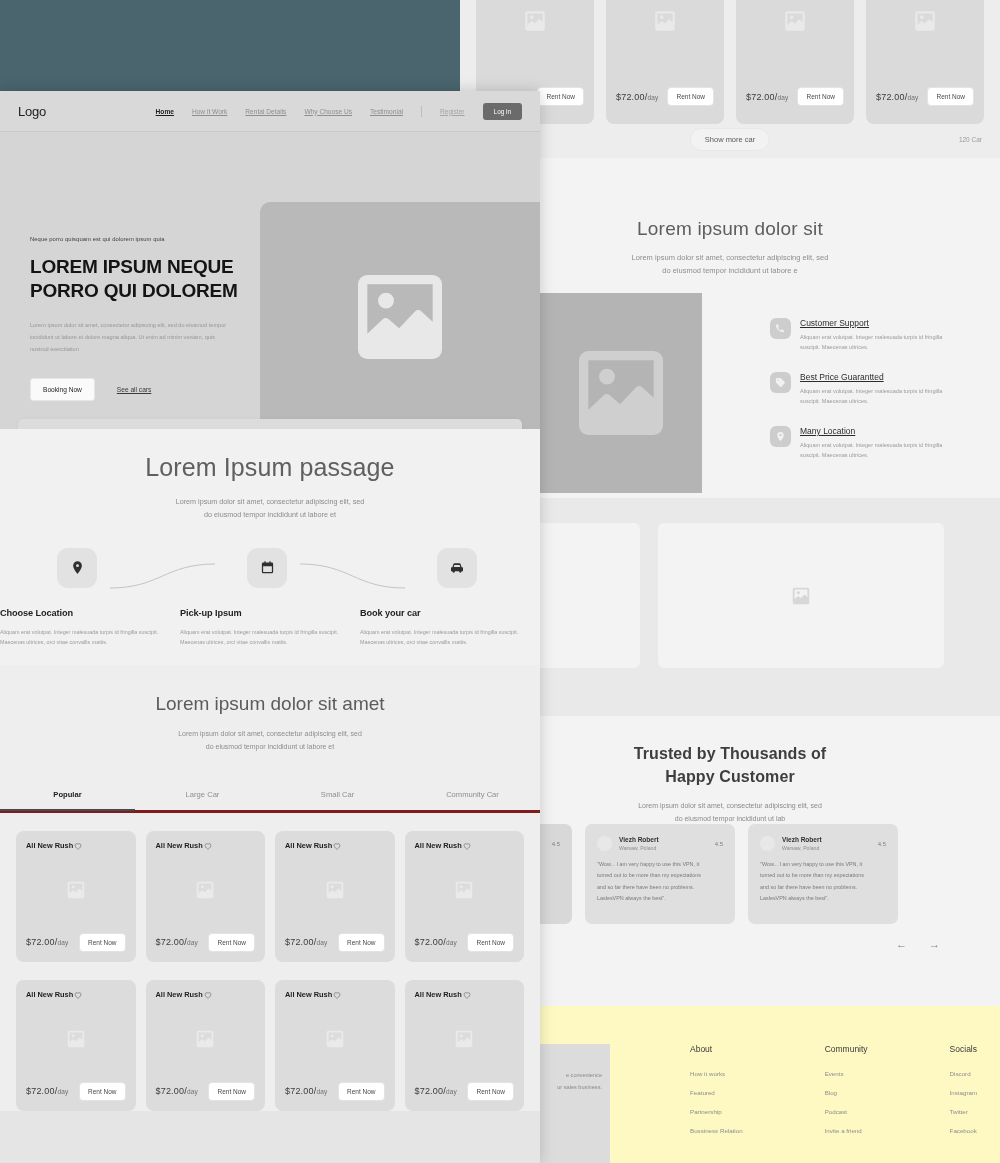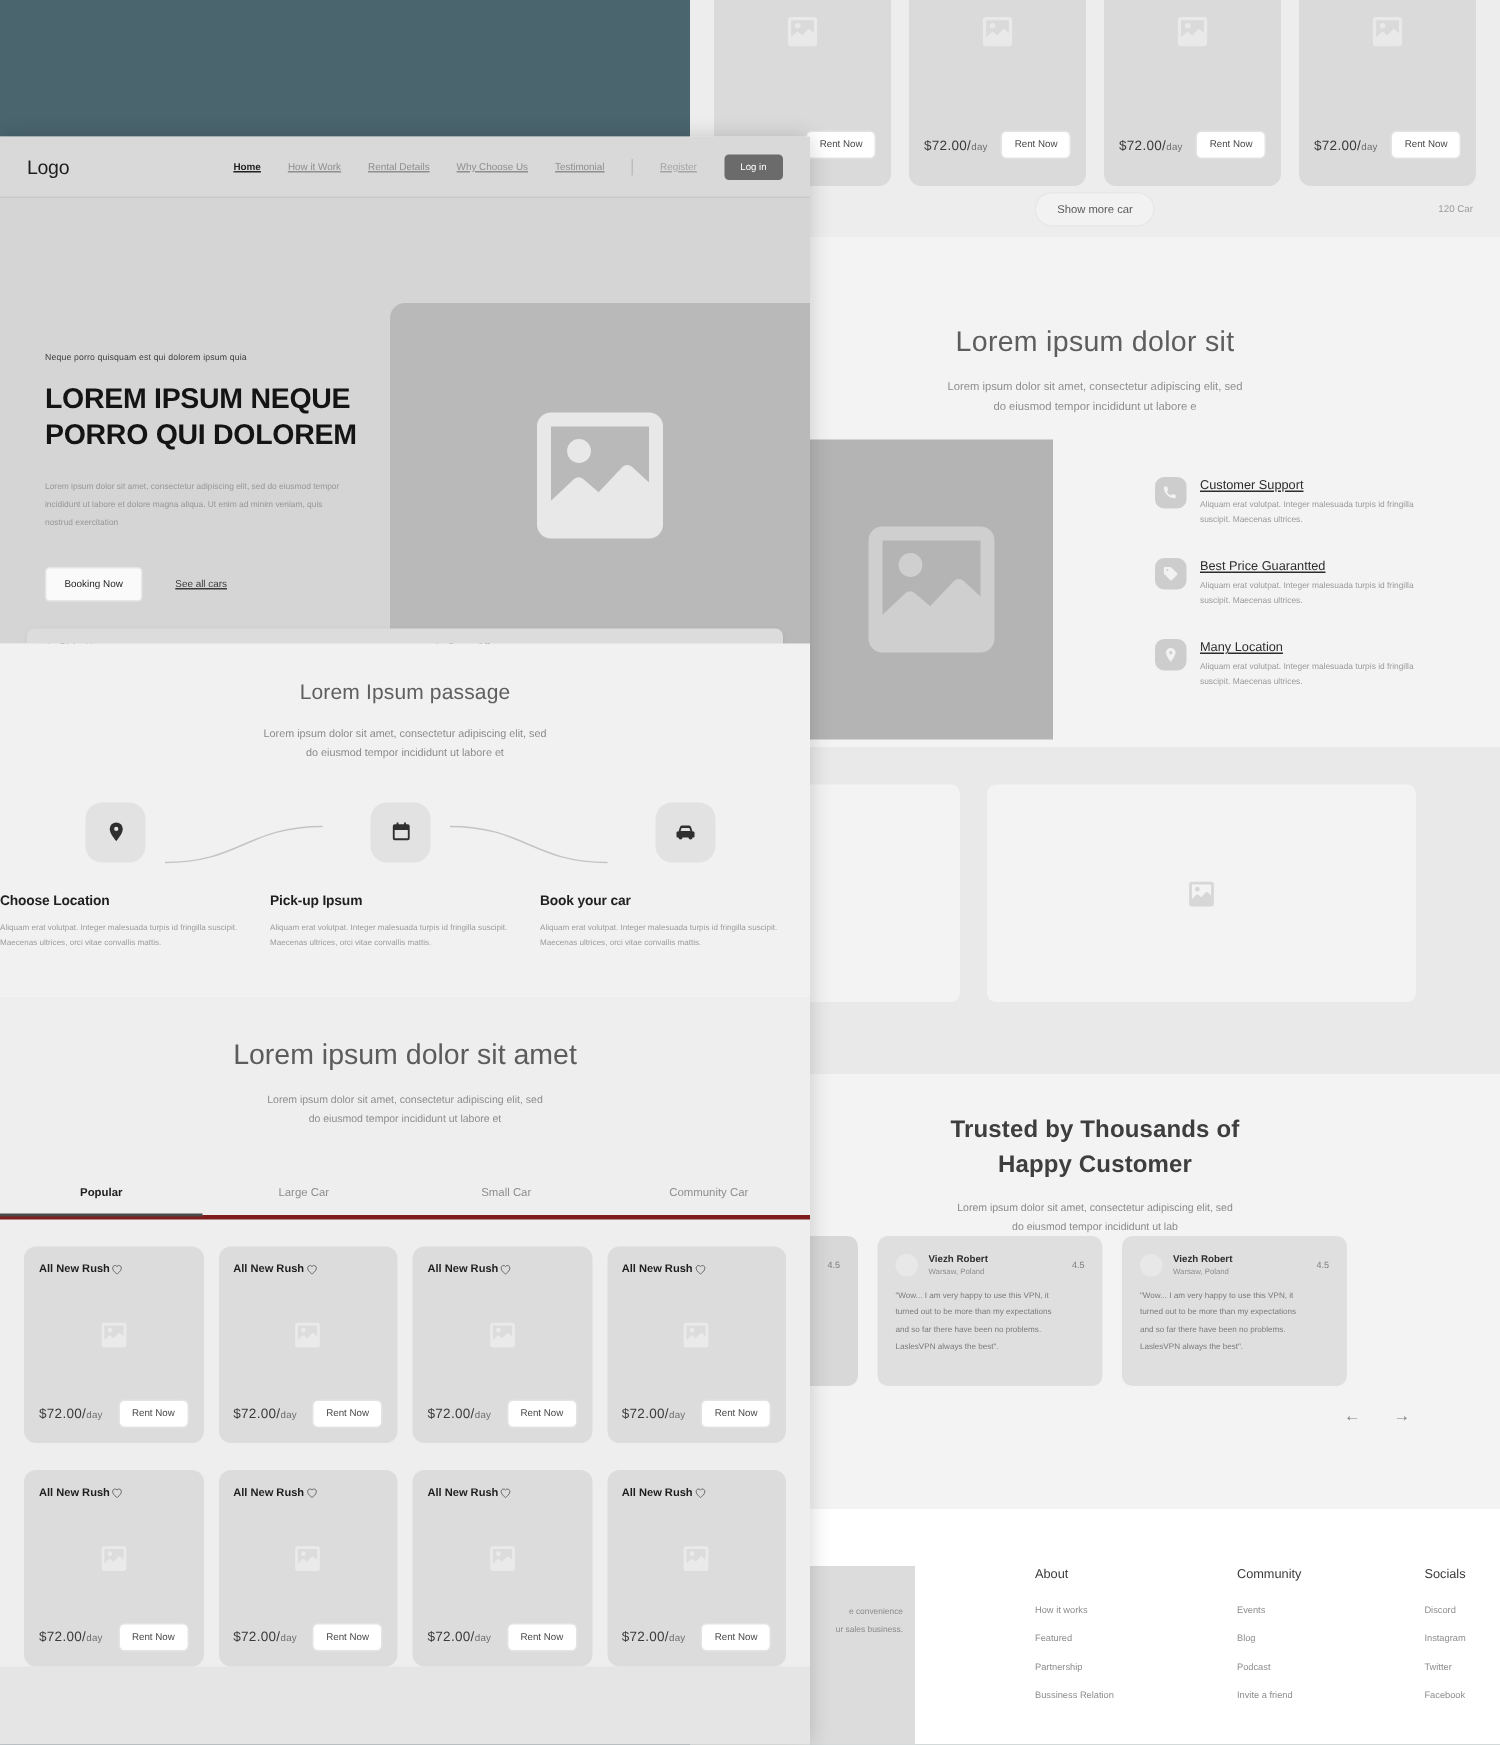--- a/index.html
+++ b/index.html
@@ -127,21 +127,21 @@
   .tc-rate { margin-left: auto; font-size: 6px; color: #7e7e7e; }
   .tc-body { font-size: 5.4px; color: #7a7a7a; line-height: 2.1; margin-top: 8px; }
   .tnav {
     position: absolute; right: 60px; top: 222px;
     display: flex; gap: 22px; font-size: 11px; color: #808080;
   }
 
   
   .bw-footer {
     position: absolute; left: 0; top: 1006px; width: 540px; height: 157px;
-    background: #ffffff;
+    background: #fef9c3;
   }
   .bw-footer .fl {
     position: absolute; left: 0px; top: 38px; width: 150px;
     font-size: 5.6px; color: #8a8a8a; line-height: 2.1;
     background: #dcdcdc; height: 119px; padding: 26px 8px 0 0; text-align: right;
   }
   .fcols { position: absolute; left: 230px; top: 38px; display: flex; gap: 82px; }
   .fcol-h { font-size: 8.5px; color: #3a3a3a; margin-bottom: 16px; }
   .fcol-i { font-size: 6.2px; color: #8d8d8d; margin-bottom: 12px; }
 
@@ -216,21 +216,21 @@
   }
   .chev { font-size: 6px; color: #8f8f8f; }
   .search-btn {
     margin-left: auto; background: #fff; border: 1px solid #ececec; border-radius: 4px;
     font-size: 6.8px; color: #2e2e2e; padding: 8px 18px; align-self: center;
   }
 
   
   .passage { background: #f1f1f1; padding-top: 24px; height: 236px; position: relative; }
   .passage h2 {
-    text-align: center; font-size: 14px; font-weight: 400; color: #5f5f5f;
+    text-align: center; font-size: 25px; font-weight: 400; color: #5f5f5f;
     letter-spacing: .1px;
   }
   .passage .sub { text-align: center; font-size: 7.2px; color: #8b8b8b; line-height: 1.85; margin-top: 13px; }
   .steps { position: relative; margin-top: 26px; height: 48px; }
   .step-ic {
     position: absolute; top: 0; width: 40px; height: 40px; border-radius: 11px;
     background: #e2e2e2; display: flex; align-items: center; justify-content: center;
   }
   .s1 { left: 57px; } .s2 { left: 247px; } .s3 { left: 437px; }
   .curve { position: absolute; left: 0; top: 0; width: 540px; height: 48px; }

